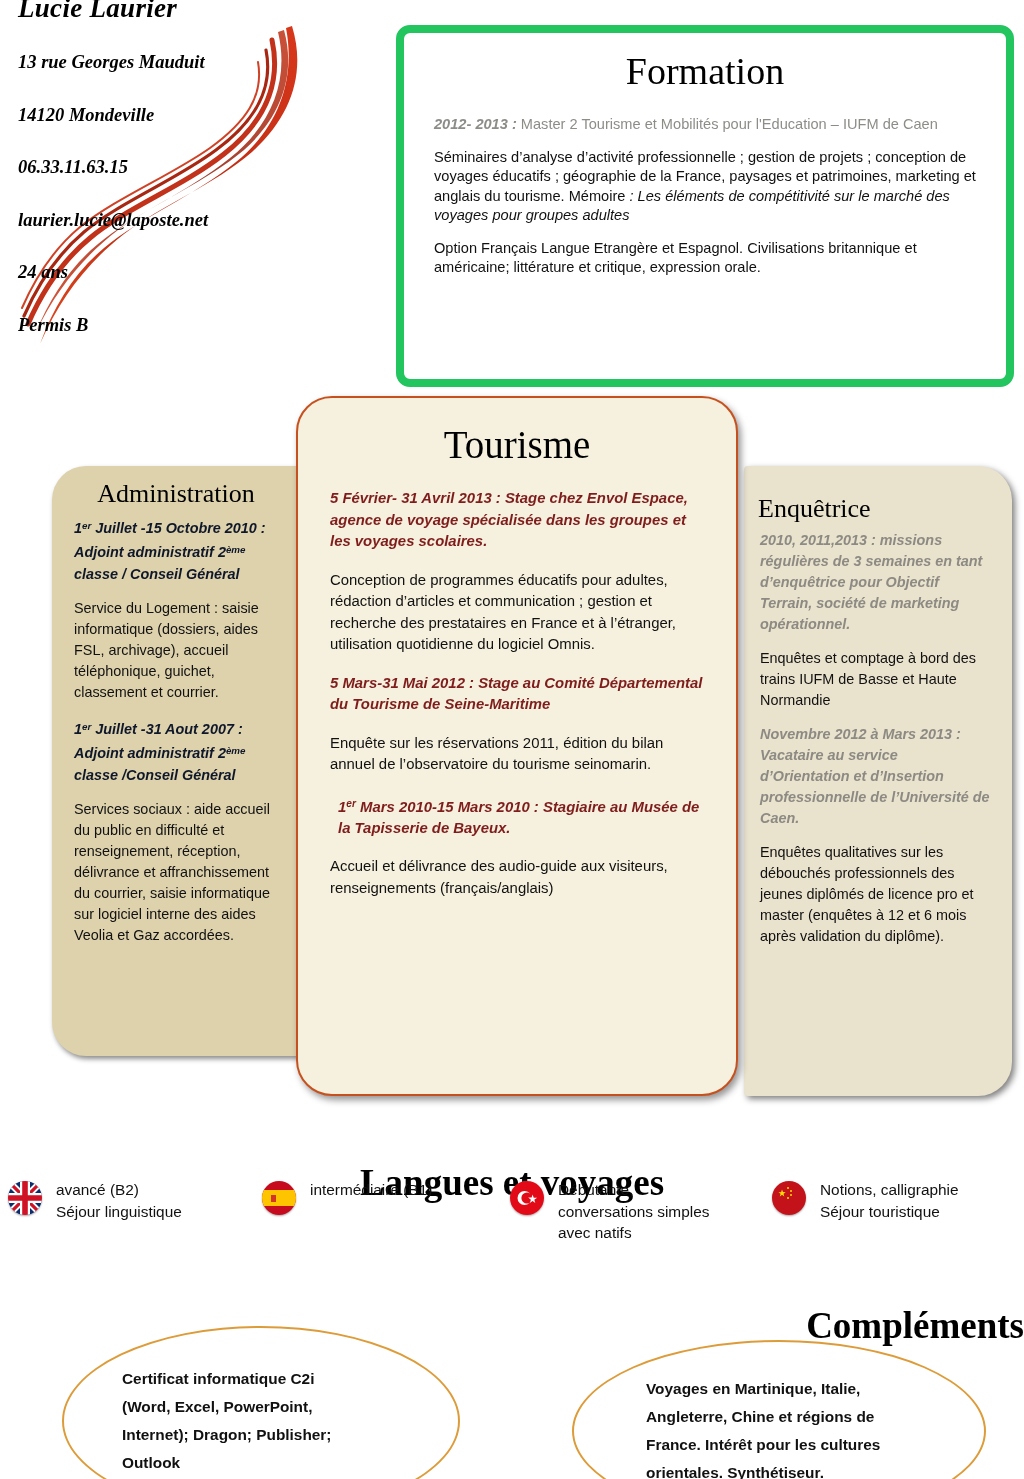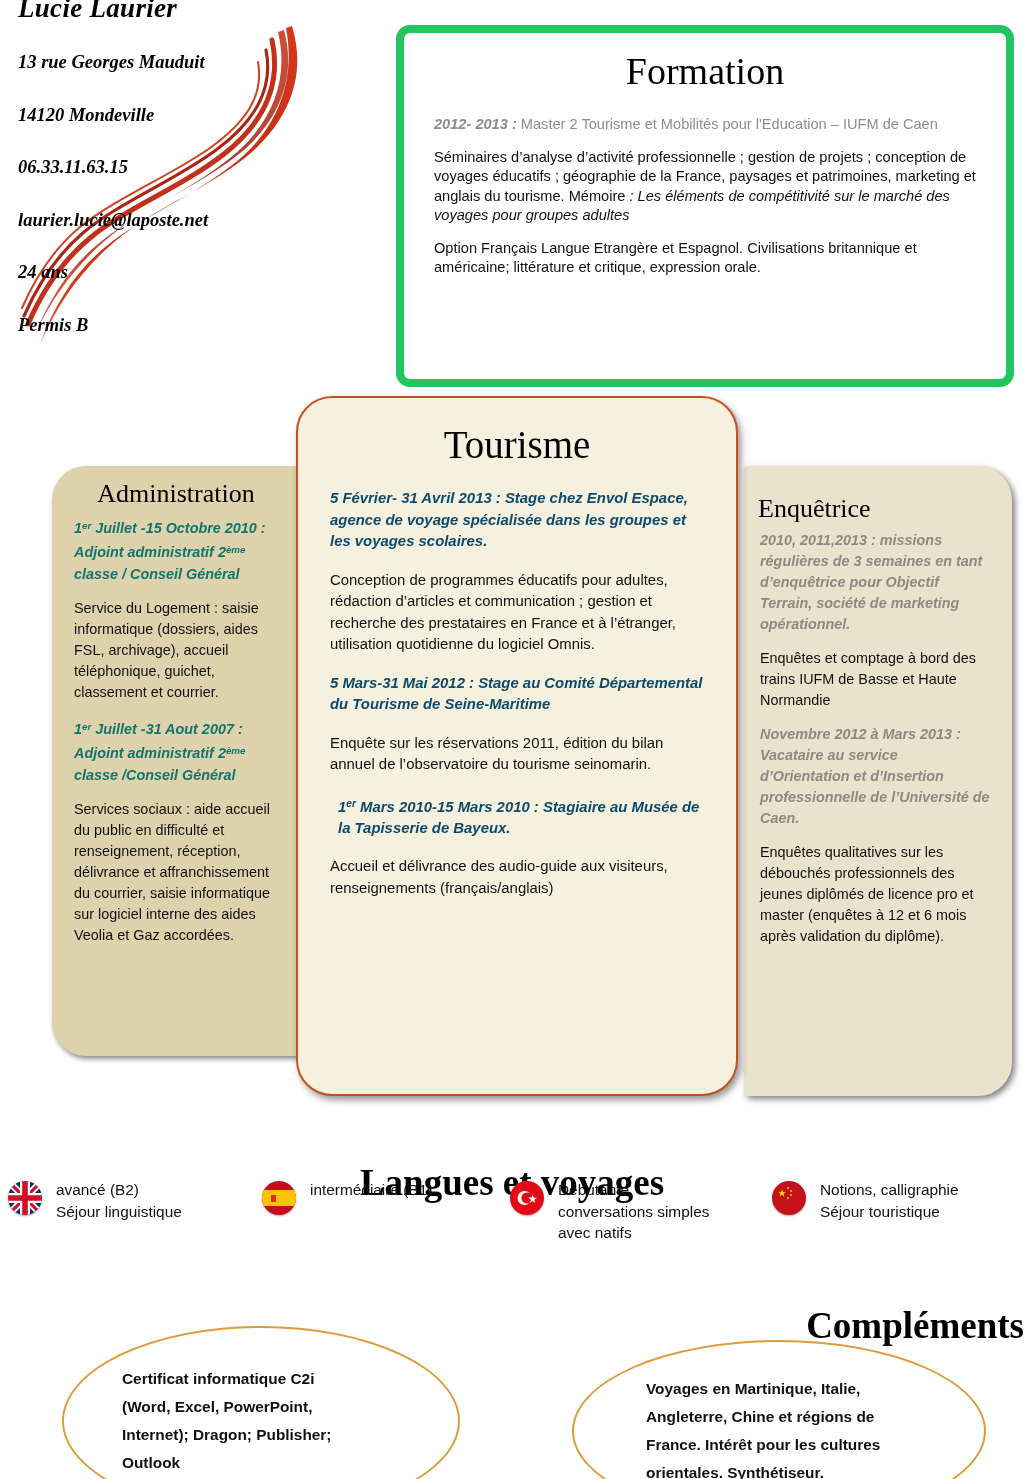--- a/index.html
+++ b/index.html
@@ -106,21 +106,21 @@
   #administration .card-title {
     font-size: 26px;
     line-height: 30px;
     padding-top: 13px;
   }
   #administration .body {
     padding: 6px 16px 0 22px;
     font-size: 14.4px;
     line-height: 21px;
   }
-  #administration .para.em { color: #0f766e; }
+  #administration .para.em { color: #0f172a; }
 
   
   #enquetrice {
     left: 744px; top: 466px;
     width: 268px; height: 630px;
     background: #e9e2cd;
     border-radius: 4px 34px 34px 4px;
     box-shadow: 3px 3px 6px rgba(0,0,0,.5);
     z-index: 2;
     overflow: hidden;
@@ -154,21 +154,21 @@
     font-size: 39px;
     line-height: 46px;
     padding-top: 24px;
   }
   #tourisme .body {
     padding: 20px 26px 0 32px;
     font-size: 14.9px;
     line-height: 21.5px;
   }
   #tourisme .para { margin-bottom: 17px; }
-  #tourisme .para.em { color: #0c4a6e; }
+  #tourisme .para.em { color: #7f1d1d; }
   #tourisme .indent { padding-left: 8px; }
 
   
   #langues-title {
     position: absolute;
     left: 0; top: 1130px;
     width: 1024px;
     text-align: center;
     font-family: "Liberation Serif", serif;
     font-size: 37px;

